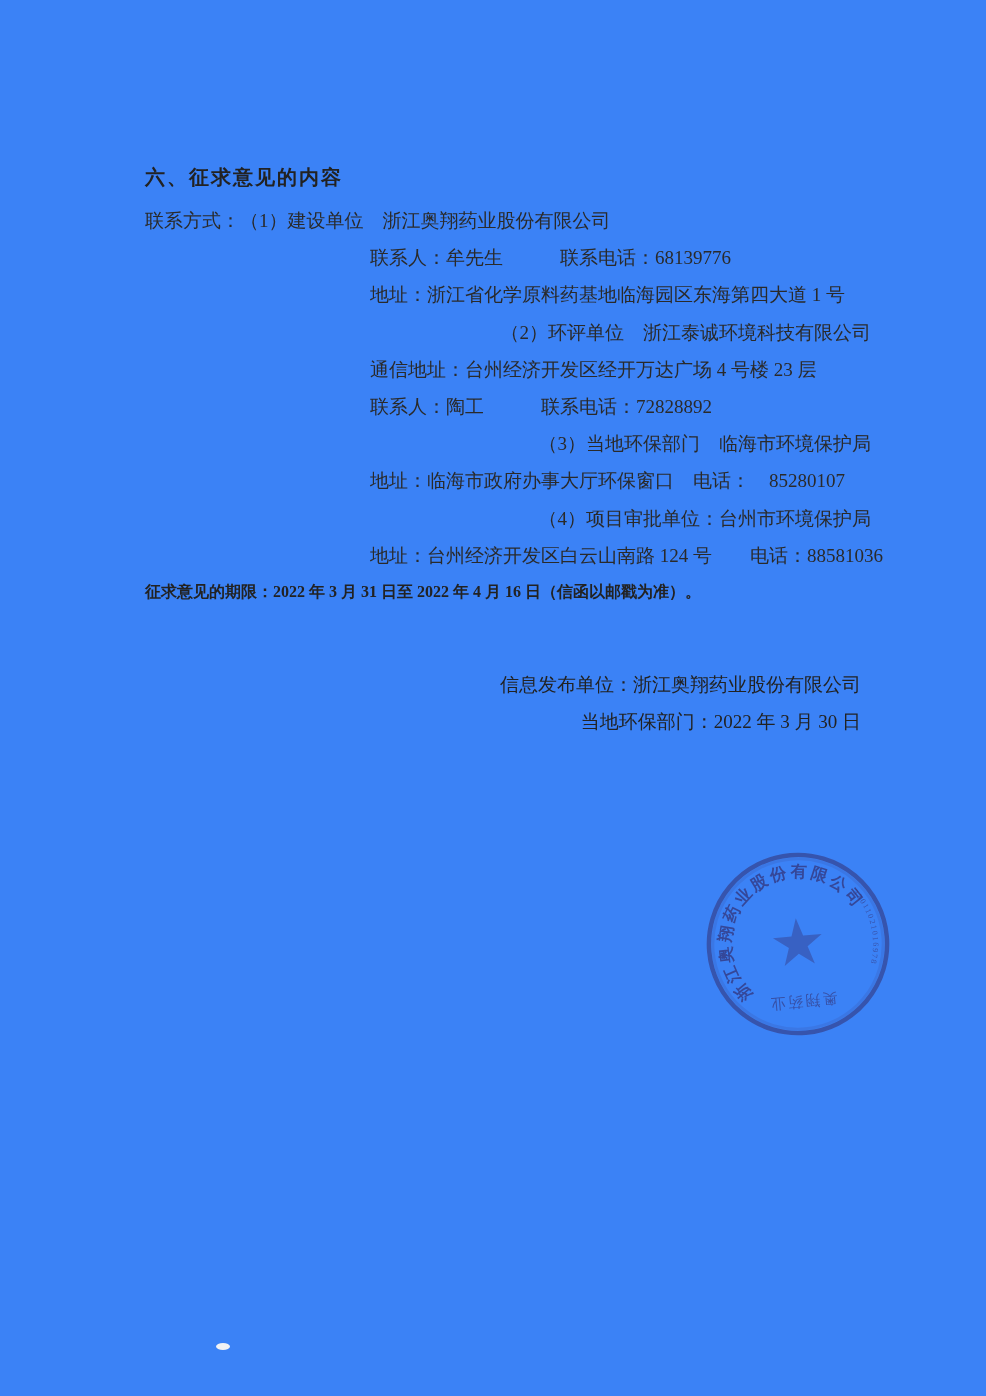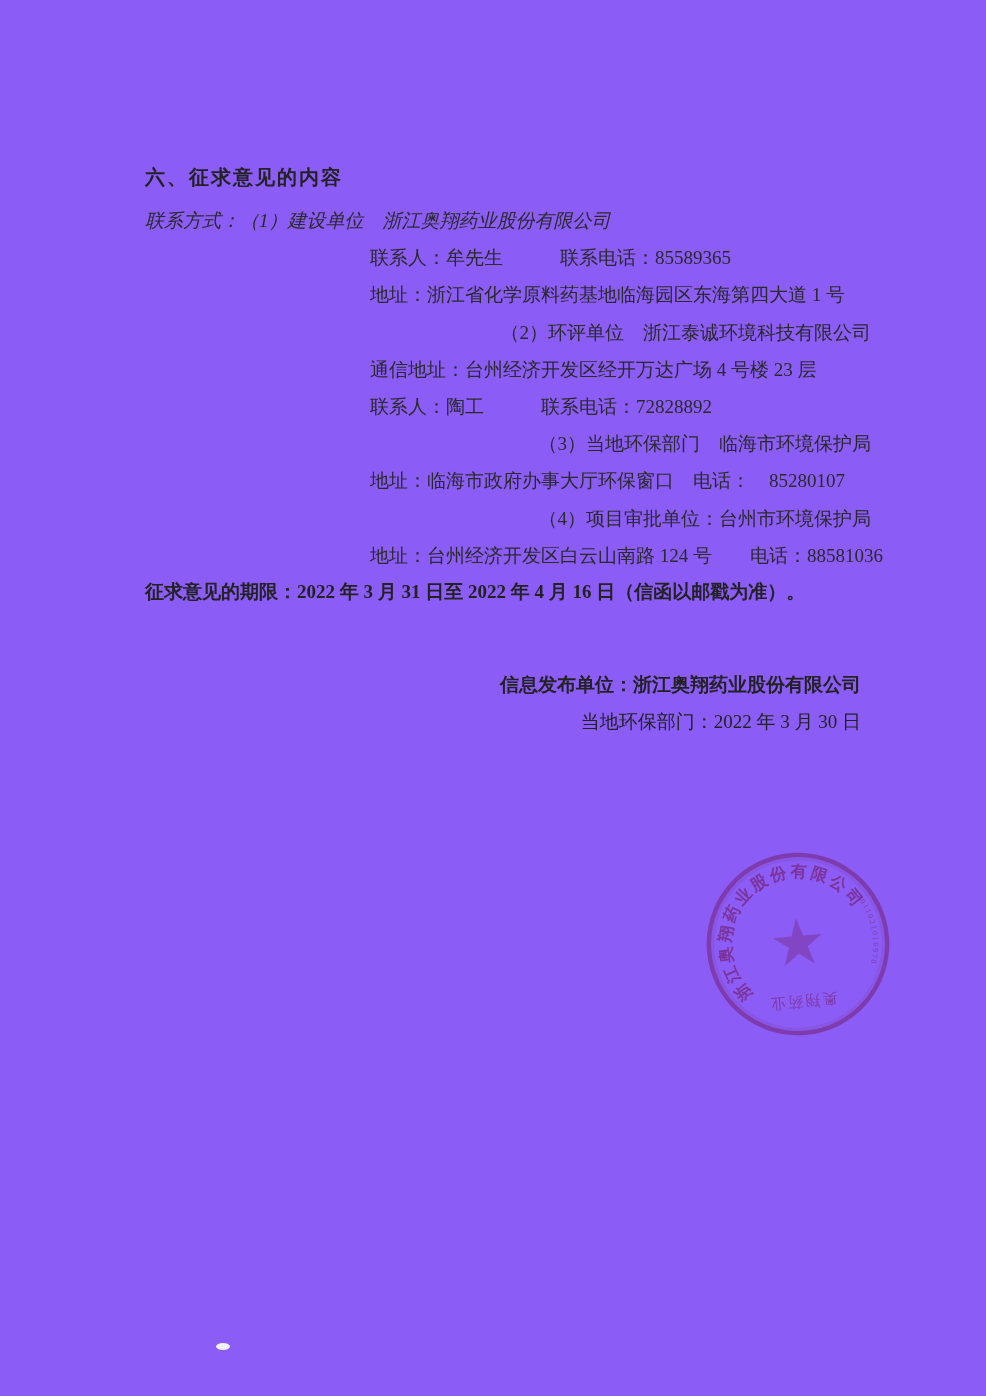--- a/index.html
+++ b/index.html
@@ -1,45 +1,45 @@
 <!DOCTYPE html>
 <html><head>
 <meta charset="utf-8">
 <style>
   html,body{margin:0;padding:0;background:#e9e9e9;}
   .page{
     position:relative;width:986px;height:1396px;margin:0 auto;
-    background:#8b5cf6;overflow:hidden;
+    background:#3b82f6;overflow:hidden;
     font-family:"Liberation Serif","DejaVu Serif","DejaVu Sans",serif;
     color:#282828;
   }
   .content{position:absolute;left:145px;top:162px;width:726px;}
   .doc-title{
     font-size:20px;font-weight:bold;line-height:30px;
     letter-spacing:2px;margin:0 0 10px 0;color:#222;
   }
   .para{
     margin:0;font-size:19px;line-height:35.6px;
     text-align:justify;text-indent:2em;color:#2a2a2a;
   }
   .bold{font-weight:bold;}
   .contact{margin-top:3px;font-size:19px;line-height:37.2px;color:#2a2a2a;}
   .crow{white-space:nowrap;}
-  .i0{padding-left:0;font-style:italic;}
+  .i0{padding-left:0;}
   .i1{padding-left:90px;text-align:right;}
   .i2{padding-left:225px;}
   .deadline{
-    margin:0;font-size:19px;font-weight:bold;line-height:36px;
+    margin:0;font-size:16px;font-weight:bold;line-height:36px;
     white-space:nowrap;color:#222;
   }
   .publisher{
     margin-top:56px;text-align:right;padding-right:10px;
     font-size:19px;line-height:37px;color:#222;white-space:nowrap;
   }
-  .pub-unit{font-weight:bold;}
+  .pub-unit{font-weight:normal;}
   .stamp{
     position:absolute;left:699px;top:845px;width:198px;height:198px;
     mix-blend-mode:multiply;transform:rotate(-5deg);
     pointer-events:none;
   }
   .speck{
     position:absolute;left:216px;top:1343px;width:14px;height:7px;
     background:#f1f2f4;border-radius:50%;
   }
 </style>
@@ -48,21 +48,21 @@
 
 <div class="page">
   <div class="content">
 
     <h1 class="doc-title">六、征求意见的内容</h1>
 
 
 
     <div class="contact">
       <div class="crow i0">联系方式：（1）建设单位　浙江奥翔药业股份有限公司</div>
-      <div class="crow i2">联系人：牟先生　　　联系电话：85589365</div>
+      <div class="crow i2">联系人：牟先生　　　联系电话：68139776</div>
       <div class="crow i2">地址：浙江省化学原料药基地临海园区东海第四大道 1 号</div>
       <div class="crow i1">（2）环评单位　浙江泰诚环境科技有限公司</div>
       <div class="crow i2">通信地址：台州经济开发区经开万达广场 4 号楼 23 层</div>
       <div class="crow i2">联系人：陶工　　　联系电话：72828892</div>
       <div class="crow i1">（3）当地环保部门　临海市环境保护局</div>
       <div class="crow i2">地址：临海市政府办事大厅环保窗口　电话：　85280107</div>
       <div class="crow i1">（4）项目审批单位：台州市环境保护局</div>
       <div class="crow i2">地址：台州经济开发区白云山南路 124 号　　电话：88581036</div>
     </div>
 

